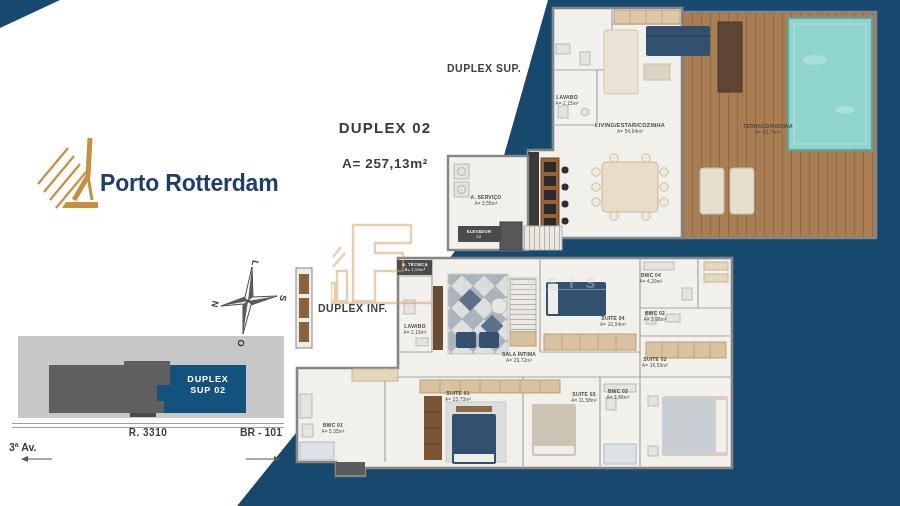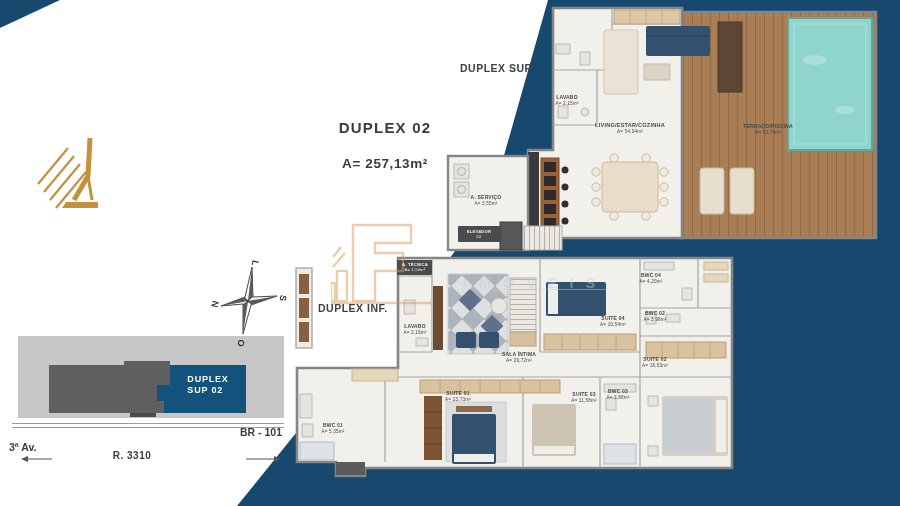--- a/index.html
+++ b/index.html
@@ -15,23 +15,23 @@
   .rl.wht .ar{font-size:4px;}
   .floor-tag{position:absolute;font:700 10.5px "Liberation Sans",sans-serif;color:#3A4149;letter-spacing:.5px;z-index:6;}
   .title-block{position:absolute;left:385px;top:119px;transform:translateX(-50%);text-align:center;color:#3B3B3B;z-index:6;}
   .title-block .t1{font:700 15px "Liberation Sans",sans-serif;letter-spacing:1.2px;}
   .title-block .t2{font:700 13.5px "Liberation Sans",sans-serif;letter-spacing:.6px;margin-top:20px;}
   .wordmark{position:absolute;left:100px;top:170px;font:700 23px "Liberation Sans",sans-serif;color:#1E3C6C;letter-spacing:-.2px;z-index:6;}
   .wm-text{position:absolute;transform:translate(-50%,-50%);font:700 29px "Liberation Sans",sans-serif;
            color:rgba(195,208,220,.5);letter-spacing:17px;z-index:4;white-space:nowrap;}
   .wm-text2{position:absolute;transform:translate(-50%,-50%);font:700 14.5px "Liberation Sans",sans-serif;
            color:rgba(195,208,220,.45);letter-spacing:12px;z-index:4;white-space:nowrap;text-decoration:underline;}
-  .site-unit{position:absolute;left:208px;top:374px;transform:translateX(-50%);text-align:left;color:#ffffff;
+  .site-unit{position:absolute;left:208px;top:374px;transform:translateX(-50%);text-align:center;color:#ffffff;
              font:700 9px/1.25 "Liberation Sans",sans-serif;letter-spacing:.8px;z-index:7;}
-  .street-label{position:absolute;left:132px;top:427px;transform:translateX(-50%);font:600 10px "Liberation Sans",sans-serif;color:#3C3C3C;letter-spacing:.5px;z-index:6;margin-top:23px;}
+  .street-label{position:absolute;left:148px;top:427px;transform:translateX(-50%);font:600 10px "Liberation Sans",sans-serif;color:#3C3C3C;letter-spacing:.5px;z-index:6;}
   .road-label{position:absolute;font:700 10.5px "Liberation Sans",sans-serif;color:#3C3C3C;z-index:6;}
   .hline{position:absolute;height:0;border-top:1.5px solid #9B9B9B;z-index:5;}
   .fx{fill:#E3E3E0;stroke:#B0B0AD;stroke-width:.8;}
   svg text{font-family:"Liberation Sans",sans-serif;}
 </style>
 </head>
 <body>
 
 <div class="canvas">
 
@@ -223,27 +223,28 @@
     <g stroke="#C6913F" stroke-width="2.2">
       <line x1="6" y1="50" x2="36" y2="14"></line>
         <line x1="12" y1="58" x2="42" y2="22"></line>
       <line x1="18" y1="66" x2="48" y2="30"></line>
         <line x1="24" y1="74" x2="54" y2="38"></line>
     </g>
     <path d="M58,4 L56,42 L42,66" fill="none" stroke="#C6913F" stroke-width="5" stroke-linejoin="round"></path>
     <path d="M56,42 L60,66" fill="none" stroke="#C6913F" stroke-width="3"></path>
     <polygon points="34,68 86,68 90,74 30,74" fill="#C6913F"></polygon>
   </svg>
+  <div class="wordmark">Porto Rotterdam</div>
 
   <div class="title-block">
     <div class="t1">DUPLEX 02</div>
     <div class="t2">A= 257,13m²</div>
   </div>
 
-  <div class="floor-tag" style="left:460px;top:62px">DUPLEX SUP.</div>
+  <div class="floor-tag" style="left:447px;top:62px">DUPLEX SUP.</div>
   <div class="floor-tag" style="left:318px;top:302px">DUPLEX INF.</div>
 
   <svg class="abs" style="left:210px;top:258px;z-index:6" width="80" height="90" viewBox="0 0 80 90">
     <path d="M42,9 L43,39 L67,38 L41,47 L33,76 L33,46 L11,48 L35,39 Z" fill="#FAFAFA" stroke="#4A4A4A" stroke-width="1" stroke-linejoin="round"></path>
     <g fill="#5A5A5A">
       <path d="M42,9 L43,39 L38,43 Z"></path>
         <path d="M33,76 L33,46 L38,43 Z"></path>
       <path d="M11,48 L35,39 L38,43 Z"></path>
         <path d="M67,38 L41,47 L38,43 Z"></path>
     </g>

